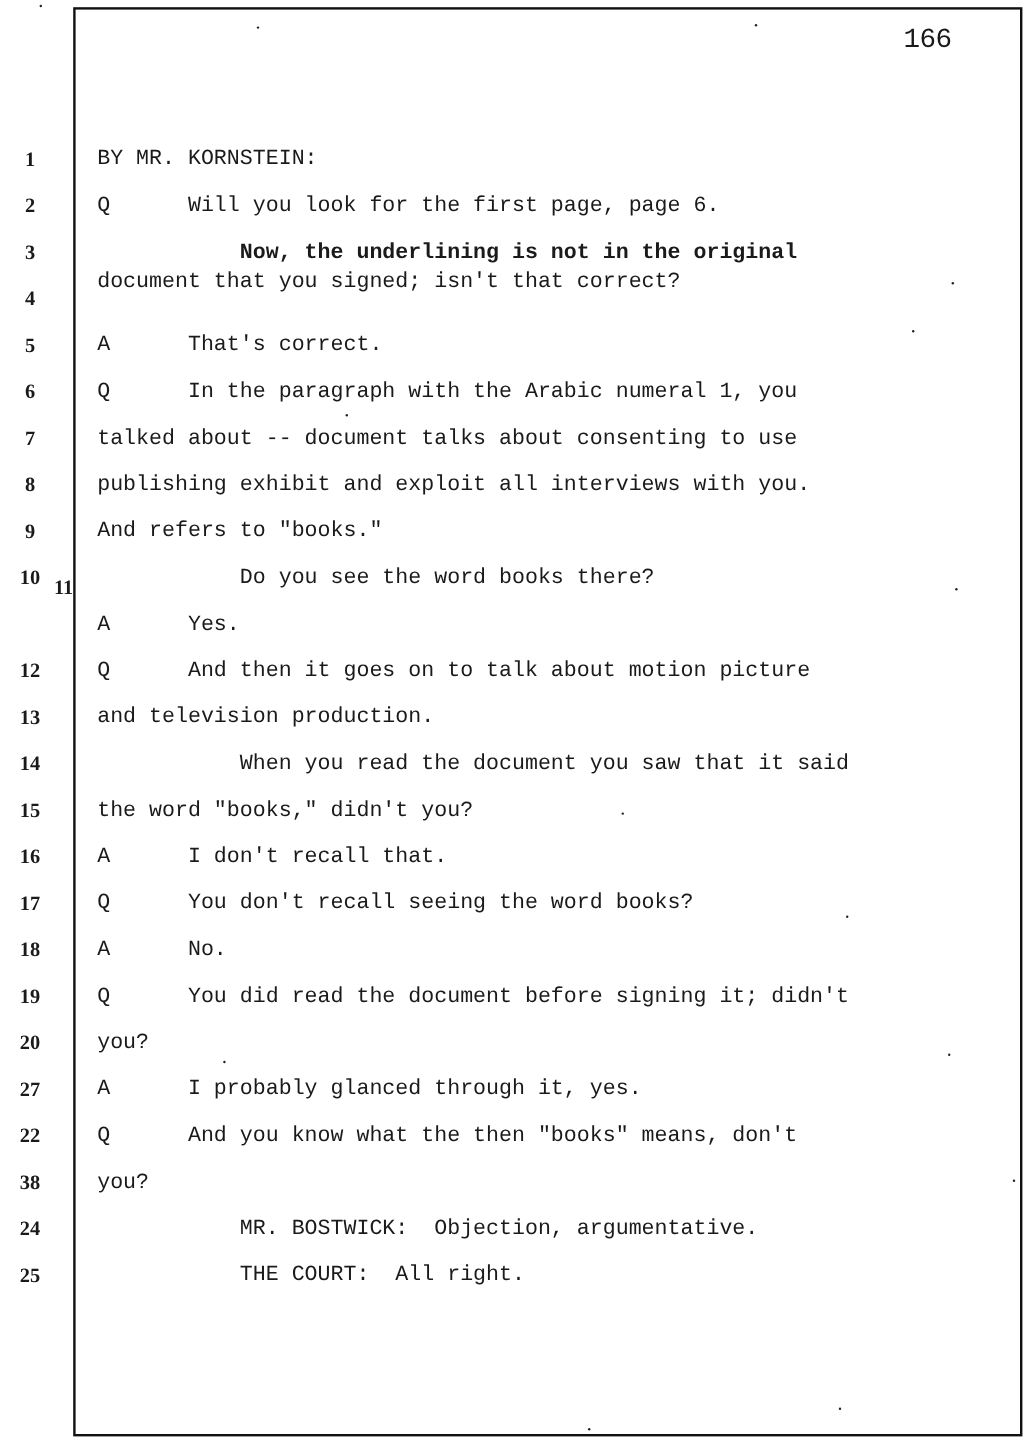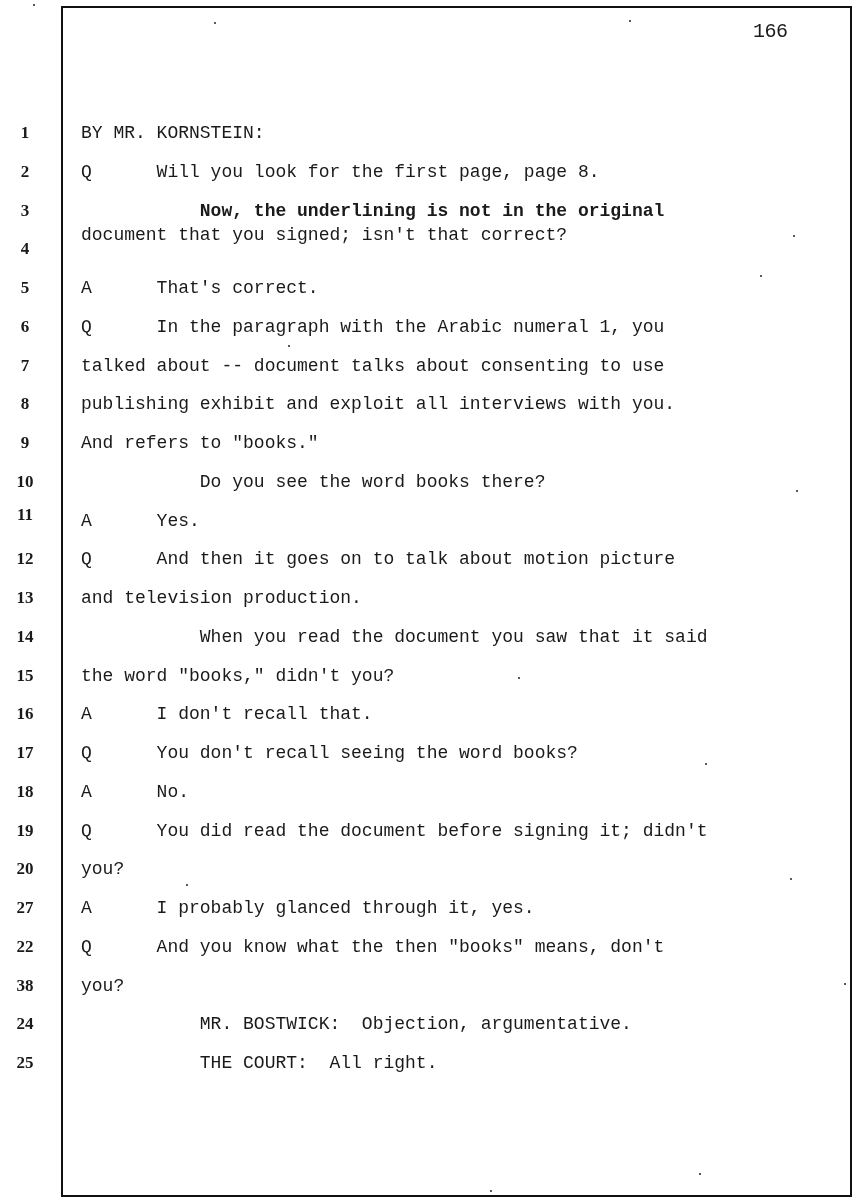--- a/index.html
+++ b/index.html
@@ -22,21 +22,21 @@
       width: 787px;
       height: 1187px;
       border: 2px solid #111;
       border-top-width: 2px;
       box-sizing: content-box;
     }
     .page-number {
       position: absolute;
       left: 753px;
       top: 20px;
-      font-size: 20px;
+      font-size: 23px;
       letter-spacing: -0.5px;
     }
     .line-no {
       position: absolute;
       left: 12px;
       width: 26px;
       text-align: center;
       font-family: "Liberation Serif", "DejaVu Serif", serif;
       font-size: 17px;
       font-weight: bold;
@@ -62,38 +62,38 @@
 <body>
 
 <div class="page-frame"></div>
 
 <div class="page-number">166</div>
 
 <div id="lines-container">
     <div class="line-no" style="top: 123px;">1</div>
     <div class="text-line" style="top: 122px;">BY MR. KORNSTEIN:</div>
     <div class="line-no" style="top: 161.75px;">2</div>
-    <div class="text-line" style="top: 160.75px;">Q      Will you look for the first page, page 8.</div>
+    <div class="text-line" style="top: 160.75px;">Q      Will you look for the first page, page 6.</div>
     <div class="line-no" style="top: 200.5px;">3</div>
     <div class="text-line" style="top: 199.5px; font-weight: bold;">           Now, the underlining is not in the original</div>
     <div class="line-no" style="top: 239.25px;">4</div>
     <div class="text-line" style="top: 224px;">document that you signed; isn't that correct?</div>
     <div class="line-no" style="top: 278px;">5</div>
     <div class="text-line" style="top: 277px;">A      That's correct.</div>
     <div class="line-no" style="top: 316.75px;">6</div>
     <div class="text-line" style="top: 315.75px;">Q      In the paragraph with the Arabic numeral 1, you</div>
     <div class="line-no" style="top: 355.5px;">7</div>
     <div class="text-line" style="top: 354.5px;">talked about -- document talks about consenting to use</div>
     <div class="line-no" style="top: 394.25px;">8</div>
     <div class="text-line" style="top: 393.25px;">publishing exhibit and exploit all interviews with you.</div>
     <div class="line-no" style="top: 433px;">9</div>
     <div class="text-line" style="top: 432px;">And refers to "books."</div>
     <div class="line-no" style="top: 471.75px;">10</div>
     <div class="text-line" style="top: 470.75px;">           Do you see the word books there?</div>
-    <div class="line-no" style="top: 505px;">11</div>
+    <div class="line-no" style="top: 480px; margin-left: 28px;">11</div>
     <div class="text-line" style="top: 509.5px;">A      Yes.</div>
     <div class="line-no" style="top: 549.25px;">12</div>
     <div class="text-line" style="top: 548.25px;">Q      And then it goes on to talk about motion picture</div>
     <div class="line-no" style="top: 588px;">13</div>
     <div class="text-line" style="top: 587px;">and television production.</div>
     <div class="line-no" style="top: 626.75px;">14</div>
     <div class="text-line" style="top: 625.75px;">           When you read the document you saw that it said</div>
     <div class="line-no" style="top: 665.5px;">15</div>
     <div class="text-line" style="top: 664.5px;">the word "books," didn't you?</div>
     <div class="line-no" style="top: 704.25px;">16</div>

